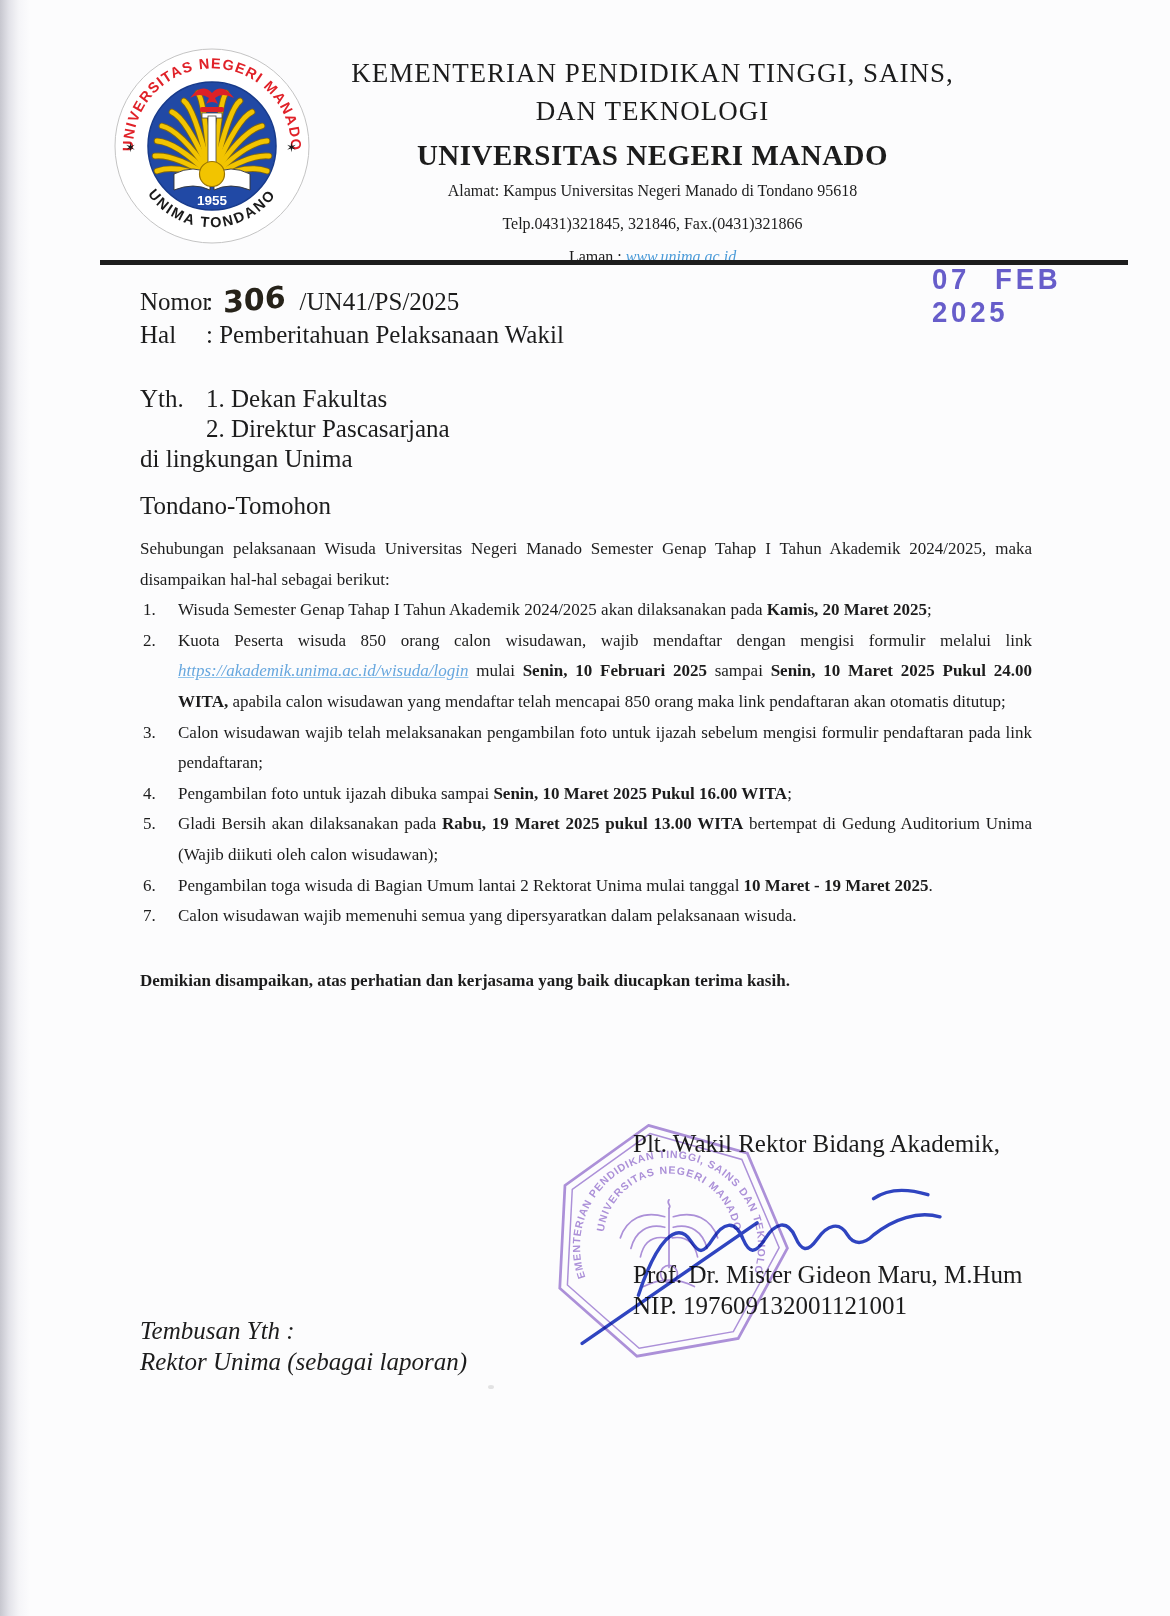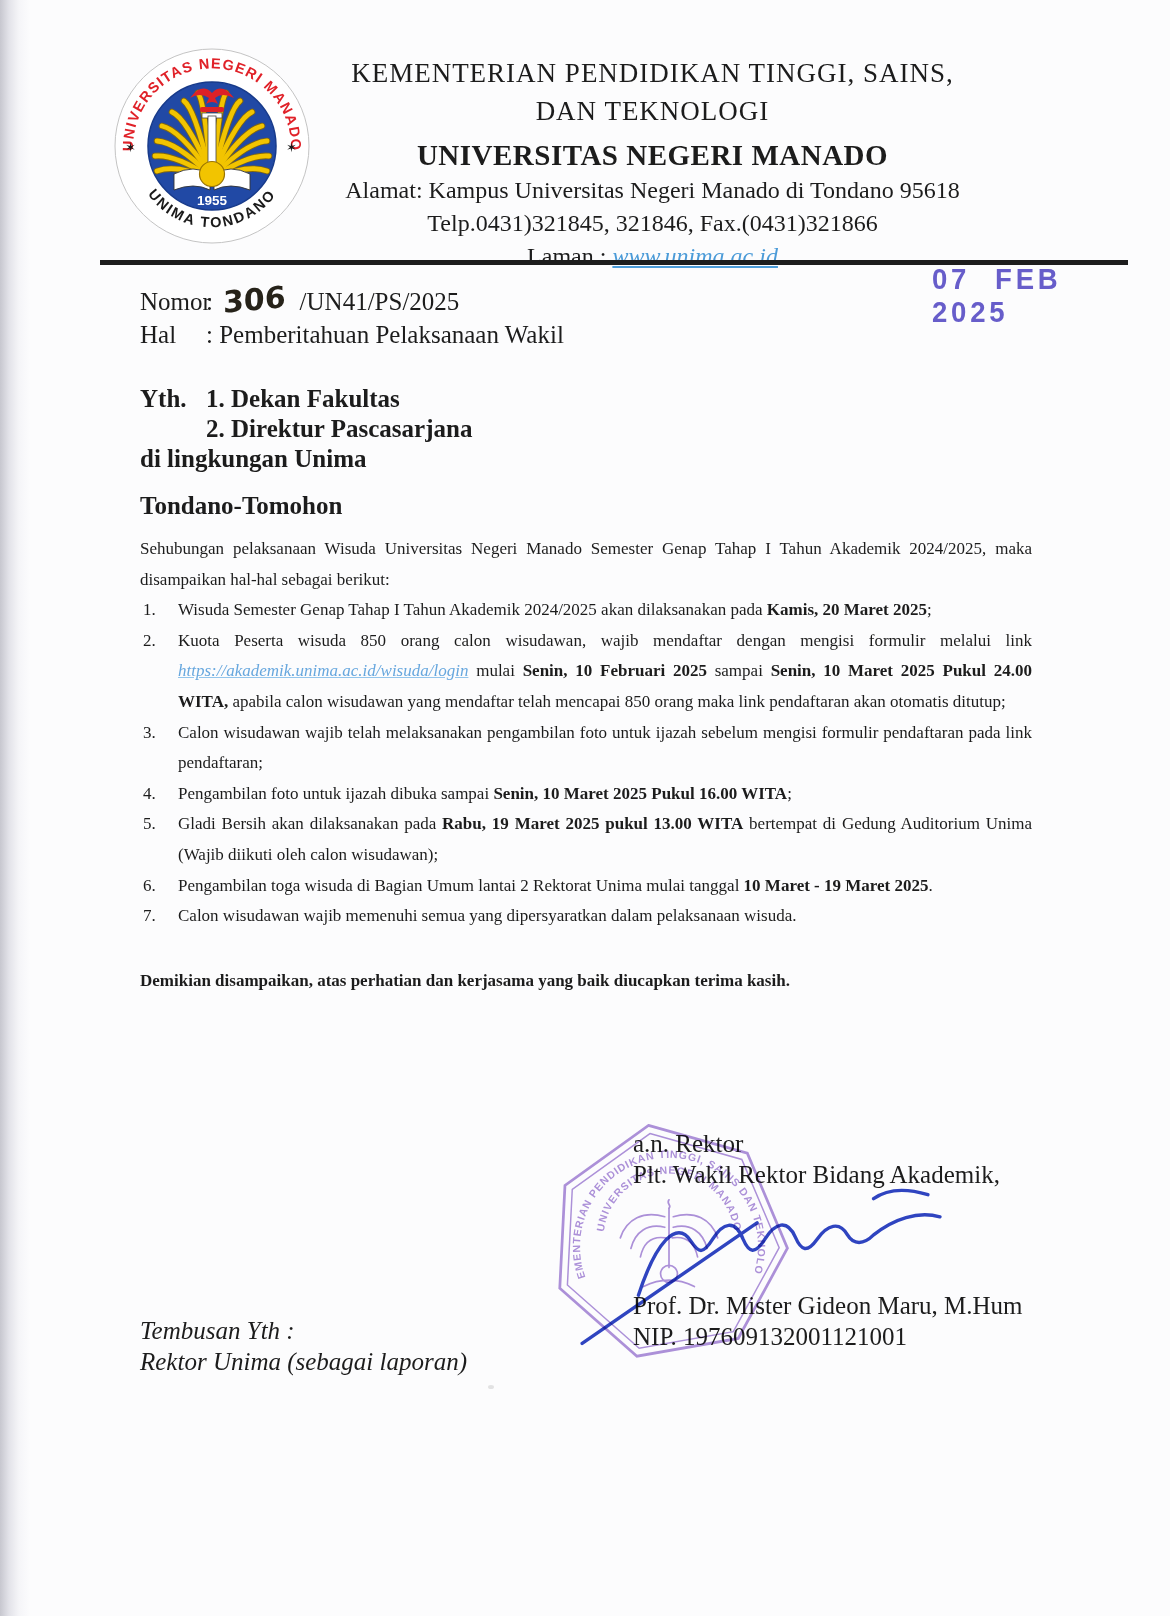--- a/index.html
+++ b/index.html
@@ -10,39 +10,39 @@
   }
   .edge-strip {
     position:absolute; left:0; top:0; width:30px; height:100%;
     background:linear-gradient(90deg,#c7c7cf 0px,#e3e3e9 9px,#f5f5f8 19px,#fcfcfd 30px);
   }
   
   .logo { position:absolute; left:112px; top:46px; width:200px; height:200px; }
   .header-text { position:absolute; left:295px; top:54px; width:715px; text-align:center; }
   .h-min { font-size:27px; line-height:38px; letter-spacing:1px; }
   .h-univ { font-size:29px; font-weight:bold; margin-top:9px; letter-spacing:0.5px; }
-  .h-addr { font-size:24px; line-height:29px; margin-top:4px; }
+  .h-addr { font-size:16px; line-height:29px; margin-top:4px; }
   .h-link { color:#4b9bd8; text-decoration:underline;font-style:italic; }
   .rule { position:absolute; left:100px; top:260px; width:1028px; height:5px; background:#1d1d1d; }
   .datestamp {
     position:absolute; left:932px; top:263px;
     font-family:"Liberation Sans",sans-serif; font-weight:bold; font-size:29px;
     color:#5b50c6; letter-spacing:4px; word-spacing:14px;
     transform:scaleX(.95); transform-origin:left top; opacity:.92;
   }
   
   .meta { position:absolute; left:140px; top:283px; font-size:25px; line-height:33px; }
   .meta-row { display:flex; align-items:baseline; }
   .meta-label { width:66px; flex:0 0 auto; }
   .handwritten {
     display:inline-block; font-family:"DejaVu Sans",sans-serif; font-weight:700;
     font-size:30px; color:#262219; transform:rotate(-5deg) skewX(-4deg);
     margin:0 14px 0 10px; vertical-align:-2px;
   }
-  .addressee { position:absolute; left:140px; top:384px; font-size:25px; line-height:30px;font-weight:bold; }
+  .addressee { position:absolute; left:140px; top:384px; font-size:25px; line-height:30px; }
   .addr-row { display:flex; }
   .salut { width:66px; flex:0 0 auto; }
   .recipient-2 { margin-left:66px; }
   .city-line { margin-top:17px; }
   
   .body-block { position:absolute; left:140px; top:534px; width:892px; font-size:17px; line-height:30.6px; text-align:justify; }
   .body-block p { margin:0; }
   ol.items { margin:0; padding:0; list-style:none; counter-reset:it; }
   ol.items li { position:relative; padding-left:38px; counter-increment:it; }
   ol.items li::before { content:counter(it) "."; position:absolute; left:3px; }
@@ -167,21 +167,20 @@
         <li><span>Calon wisudawan wajib telah melaksanakan pengambilan foto untuk ijazah sebelum mengisi formulir pendaftaran pada link pendaftaran;</span></li>
         <li><span>Pengambilan foto untuk ijazah dibuka sampai </span><span class="run-b">Senin, 10 Maret 2025 Pukul 16.00 WITA</span><span>;</span></li>
         <li><span>Gladi Bersih akan dilaksanakan pada </span><span class="run-b">Rabu, 19 Maret 2025 pukul 13.00 WITA</span><span> bertempat di Gedung Auditorium Unima (Wajib diikuti oleh calon wisudawan);</span></li>
         <li><span>Pengambilan toga wisuda di Bagian Umum lantai 2 Rektorat Unima mulai tanggal </span><span class="run-b">10 Maret - 19 Maret 2025</span><span>.</span></li>
         <li><span>Calon wisudawan wajib memenuhi semua yang dipersyaratkan dalam pelaksanaan wisuda.</span></li>
       </ol>
     <p class="closing">Demikian disampaikan, atas perhatian dan kerjasama yang baik diucapkan terima kasih.</p>
   </div>
 
   <div class="sig">
-    <div>a.n. Rektor</div>
     <div>Plt. Wakil Rektor Bidang Akademik,</div>
     <div class="sig-gap"></div>
     <div>Prof. Dr. Mister Gideon Maru, M.Hum</div>
     <div>NIP. 197609132001121001</div>
   </div>
 
   <svg class="stamp-svg" viewBox="0 0 240 240">
     <g stroke="#9c7ad2" fill="none">
       <polygon points="100.6,11.7 194,38 231.9,127.7 185.4,213 89.7,229.8 16.8,165.6 21.7,68.4" stroke-width="2.6"></polygon>
       <polygon points="102,19.4 188.8,43.9 224.1,127.3 180.8,206.6 91.8,222.3 24,162.5 28.6,72.1" stroke-width="1.4"></polygon>

